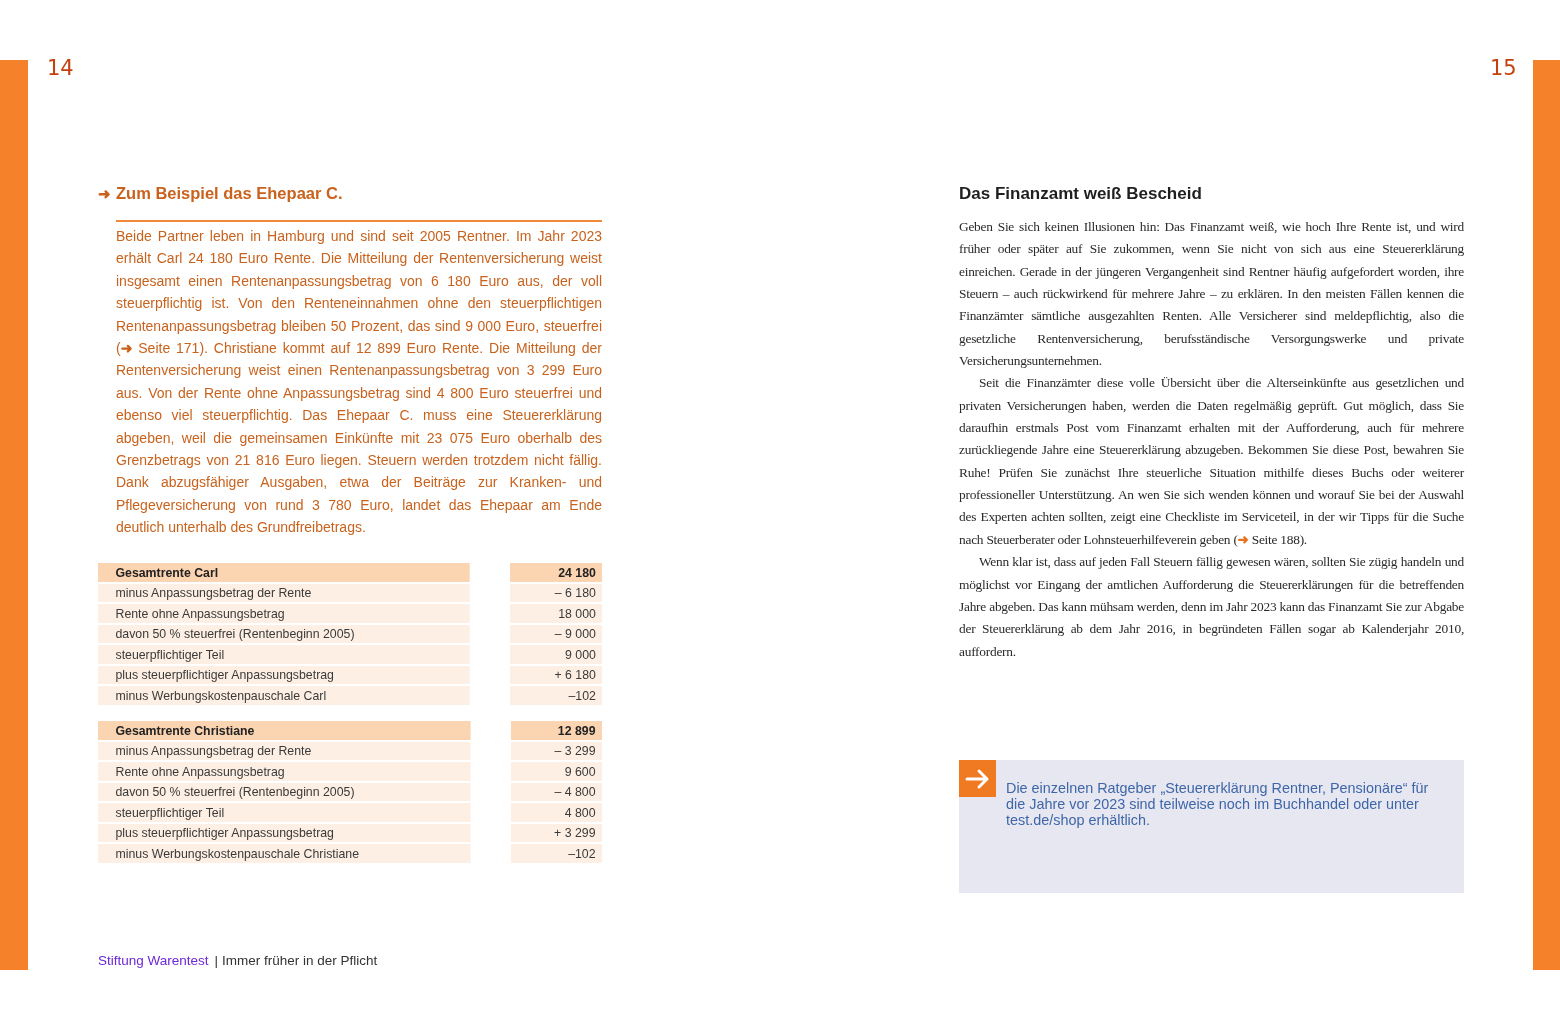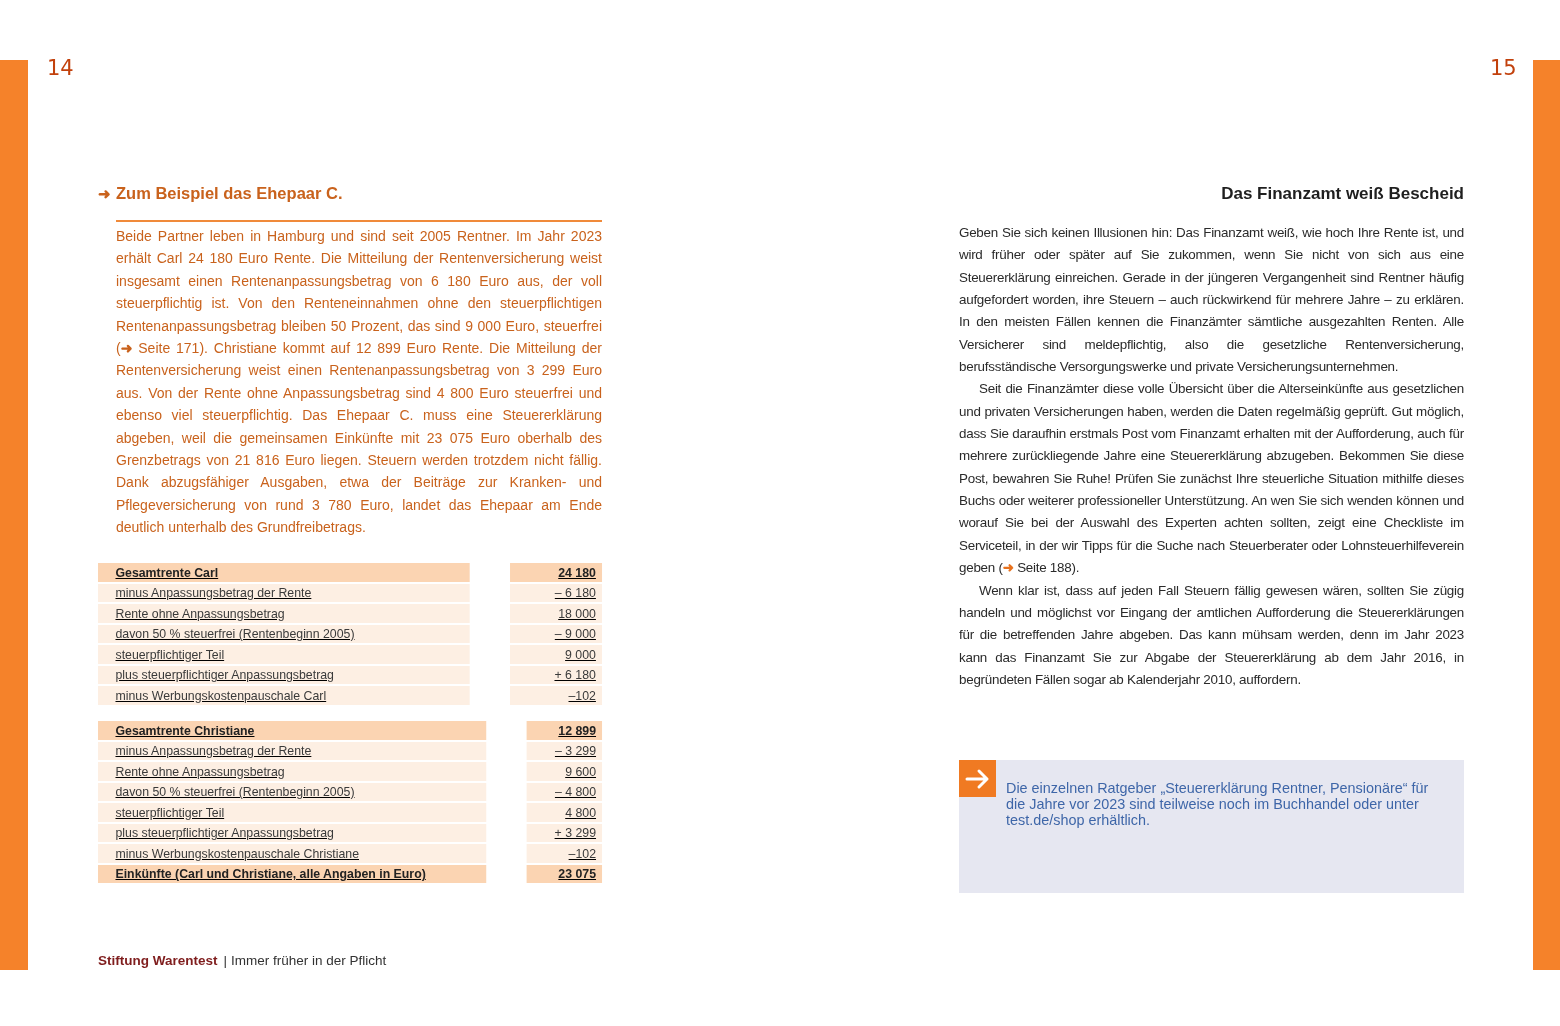--- a/index.html
+++ b/index.html
@@ -22,41 +22,41 @@
   .example-title {
     flex: 1; color: #c9621c; font-weight: bold; font-size: 16.5px;
     border-bottom: 2px solid #f08a3a; padding-bottom: 17px;
   }
   .example-body {
     margin: 3px 0 0 18px; color: #c9621c; font-size: 14px; line-height: 22.4px;
     text-align: justify; hyphens: none;
   }
   .example-body .inline-arrow { font-weight: bold; }
 
-  .calc-table { position: absolute; left: 98px; width: 504px; border-collapse: separate; border-spacing: 0 2px; text-decoration: underline; }
+  .calc-table { position: absolute; left: 98px; width: 504px; border-collapse: separate; border-spacing: 0 2px; }
   .calc-table td {
     font-family: "Liberation Sans", sans-serif; font-size: 13.4px; height: 18.5px; padding: 0 7px 0 19px;
     color: #3a3a3a; transform: scaleX(0.92); transform-origin: left center;
     background: #fdefe3; white-space: nowrap;
   }
   .calc-table td.val { text-align: right; padding-right: 7px; transform-origin: right center; }
   .calc-table tr.head td { background: #fbd4b2; font-weight: bold; color: #222; }
   .calc-table tr.total td { background: #fbd4b2; font-weight: bold; color: #222; }
   .table-carl { top: 561px; }
   .table-christiane { top: 696px; margin-top: 23px; }
 
   .footer { position: absolute; left: 98px; top: 953px; font-size: 13.5px; color: #333; }
-  .footer-brand { color: #7f1d1d; font-weight: bold; }
+  .footer-brand { color: #6d28d9; font-weight: normal; }
   .footer-sep { margin: 0 4px 0 6px; }
 
   
   .article { position: absolute; left: 959px; top: 184px; width: 505px; }
-  .article-title { font-weight: bold; font-size: 17px; color: #1f1f1f; margin-bottom: 18px; text-align: right; }
+  .article-title { font-weight: bold; font-size: 17px; color: #1f1f1f; margin-bottom: 12px; }
   .article p {
-    margin: 0; font-family: Liberation Sans, sans-serif; font-size: 13.4px; line-height: 22.35px;
+    margin: 0; font-family: Liberation Serif, serif; font-size: 13.4px; line-height: 22.35px;
     color: #2a2a2a; text-align: justify; letter-spacing: -0.25px;
   }
   .article p.indent { text-indent: 20px; }
   .article .ref-arrow { color: #e8721e; font-weight: bold; }
 
   .tip-box {
     position: absolute; left: 959px; top: 760px; width: 505px; height: 133px;
     background: #e6e7f1;
   }
   .tip-icon {
@@ -140,24 +140,20 @@
     <td class="val">4 800</td>
   </tr>
   <tr>
     <td>plus steuerpflichtiger Anpassungsbetrag</td>
     <td class="val">+ 3 299</td>
   </tr>
   <tr>
     <td>minus Werbungskostenpauschale Christiane</td>
     <td class="val">–102</td>
   </tr>
-  <tr class="total">
-    <td>Einkünfte (Carl und Christiane, alle Angaben in Euro)</td>
-    <td class="val">23 075</td>
-  </tr>
 </tbody>
   </table>
 
 <div class="footer">
   <span class="footer-brand">Stiftung Warentest</span><span class="footer-sep">|</span><span>Immer früher in der Pflicht</span>
 </div>
 
 <div class="article">
   <div class="article-title">Das Finanzamt weiß Bescheid</div>
   <p>Geben Sie sich keinen Illusionen hin: Das Finanzamt weiß, wie hoch Ihre Rente ist, und wird früher oder später auf Sie zukommen, wenn Sie nicht von sich aus eine Steuererklärung einreichen. Gerade in der jüngeren Vergangenheit sind Rentner häufig aufgefordert worden, ihre Steuern – auch rückwirkend für mehrere Jahre – zu erklären. In den meisten Fällen kennen die Finanzämter sämtliche ausgezahlten Renten. Alle Versicherer sind meldepflichtig, also die gesetzliche Rentenversicherung, berufsständische Versorgungswerke und private Versicherungsunternehmen.</p>

